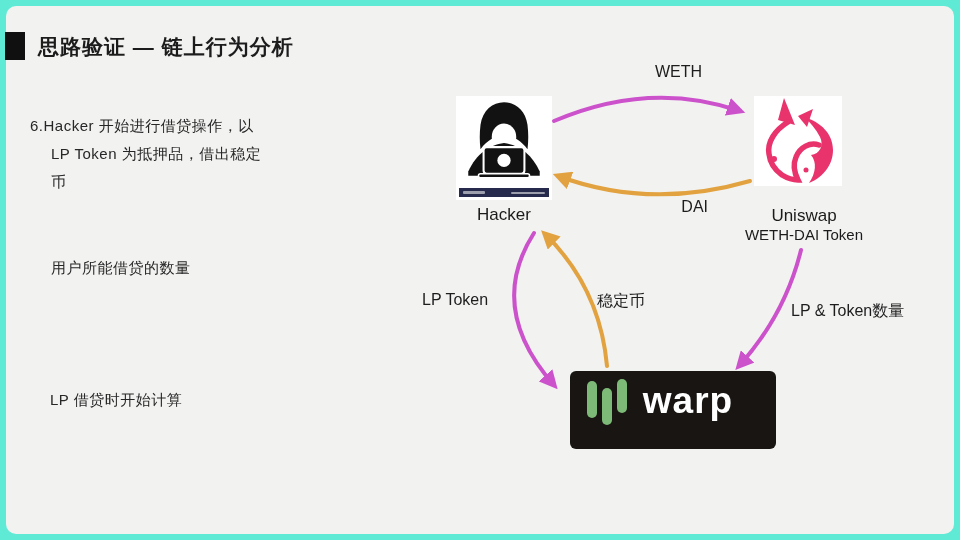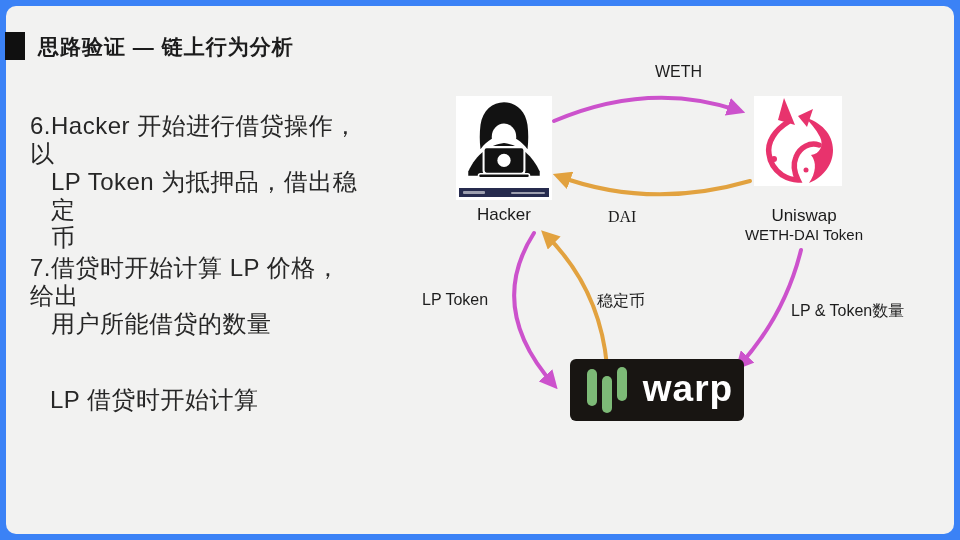--- a/index.html
+++ b/index.html
@@ -1,57 +1,57 @@
 <!DOCTYPE html>
 <html><head>
 <meta charset="utf-8">
 <style>
   html,body{margin:0;padding:0;background:#ffffff;}
-  .slide{position:relative;width:960px;height:540px;background:#3b82f6;overflow:hidden;
+  .slide{position:relative;width:960px;height:540px;background:#5eead4;overflow:hidden;
          font-family:"Liberation Sans","DejaVu Sans",sans-serif;}
   .inner-bg{position:absolute;left:6px;top:6px;right:6px;bottom:6px;background:#f2f2f1;border-radius:10px;}
 
   
   .title-square{position:absolute;left:5px;top:32px;width:20px;height:28px;background:#101010;}
   .slide-title{position:absolute;left:38px;top:33px;font-size:21px;font-weight:bold;color:#1c1c1c;letter-spacing:1px;}
 
   
-  .bullet{position:absolute;color:#272727;font-size:24px;line-height:28px;letter-spacing:.5px;}
+  .bullet{position:absolute;color:#272727;font-size:15px;line-height:28px;letter-spacing:.5px;}
   .bullet .cont{padding-left:21px;}
   #bullet6{left:30px;top:112px;width:330px;}
   #bullet7{left:30px;top:254px;width:330px;}
   #note-lp{left:50px;top:386px;width:300px;}
 
   
   .node-box{position:absolute;background:#ffffff;}
   #hacker-box{left:456px;top:96px;width:96px;height:104px;}
   #uniswap-box{left:754px;top:96px;width:88px;height:90px;}
   .watermark-bar{position:absolute;left:3px;right:3px;bottom:3px;height:9px;background:#262b4e;}
   .wm-mark{position:absolute;top:3px;height:3px;background:rgba(255,255,255,.55);border-radius:1px;}
   .wm-left{left:4px;width:22px;}
   .wm-right{right:4px;width:34px;height:2px;top:4px;}
 
   .node-label{position:absolute;color:#1b1b1b;text-align:center;}
   #hacker-label{left:446px;top:205px;width:116px;font-size:17px;}
   #uniswap-label{left:734px;top:206px;width:140px;font-size:17px;}
   #uniswap-pair-label{left:734px;top:226px;width:140px;font-size:15px;}
 
   
-  #warp-box{position:absolute;left:570px;top:359px;width:174px;height:62px;background:#181512;border-radius:6px;}
+  #warp-box{position:absolute;left:570px;top:371px;width:174px;height:78px;background:#181512;border-radius:6px;padding-left:32px;}
   .warp-bar{position:absolute;width:10px;border-radius:5px;background:#7dba77;}
   .warp-bar.b1{left:17px;top:10px;height:37px;}
   .warp-bar.b2{left:32px;top:17px;height:37px;}
   .warp-bar.b3{left:47px;top:8px;height:34px;}
   .warp-word{position:absolute;left:64px;top:0;width:108px;height:62px;line-height:60px;text-align:center;
              color:#ffffff;font-size:37px;font-weight:bold;letter-spacing:1px;}
 
   
   .edge-label{position:absolute;color:#1d1d1d;font-size:16px;}
   #label-weth{left:602px;top:63px;width:100px;text-align:right;}
-  #label-dai{left:608px;top:208px;width:100px;text-align:left;font-family:Liberation Serif, serif;}
+  #label-dai{left:608px;top:198px;width:100px;text-align:right;}
   #label-lptoken{left:422px;top:291px;text-align:center;}
   #label-stablecoin{left:597px;top:291px;}
   #label-lpamount{left:791px;top:301px;}
 
   svg.overlay{position:absolute;left:0;top:0;pointer-events:none;}
   .node-svg{position:absolute;left:0;top:0;}
 </style>
 </head>
 <body>
 
@@ -60,21 +60,20 @@
 
   <div class="title-square"></div>
   <div class="slide-title">思路验证 — 链上行为分析</div>
 
   <div class="bullet" id="bullet6">
     <div>6.Hacker 开始进行借贷操作，以</div>
     <div class="cont">LP Token 为抵押品，借出稳定</div>
     <div class="cont">币</div>
   </div>
   <div class="bullet" id="bullet7">
-    <div>7.借贷时开始计算 LP 价格，给出</div>
     <div class="cont">用户所能借贷的数量</div>
   </div>
   <div class="bullet" id="note-lp">
     <div>LP 借贷时开始计算</div>
   </div>
 
   <svg class="overlay" width="960" height="540" viewBox="0 0 960 540">
     <defs>
       <marker id="ah-magenta" viewBox="0 0 10 10" refX="7" refY="5" markerWidth="4.6" markerHeight="4.6" orient="auto-start-reverse">
         <path d="M0 0 L10 5 L0 10 z" fill="#cc52cc"></path>

